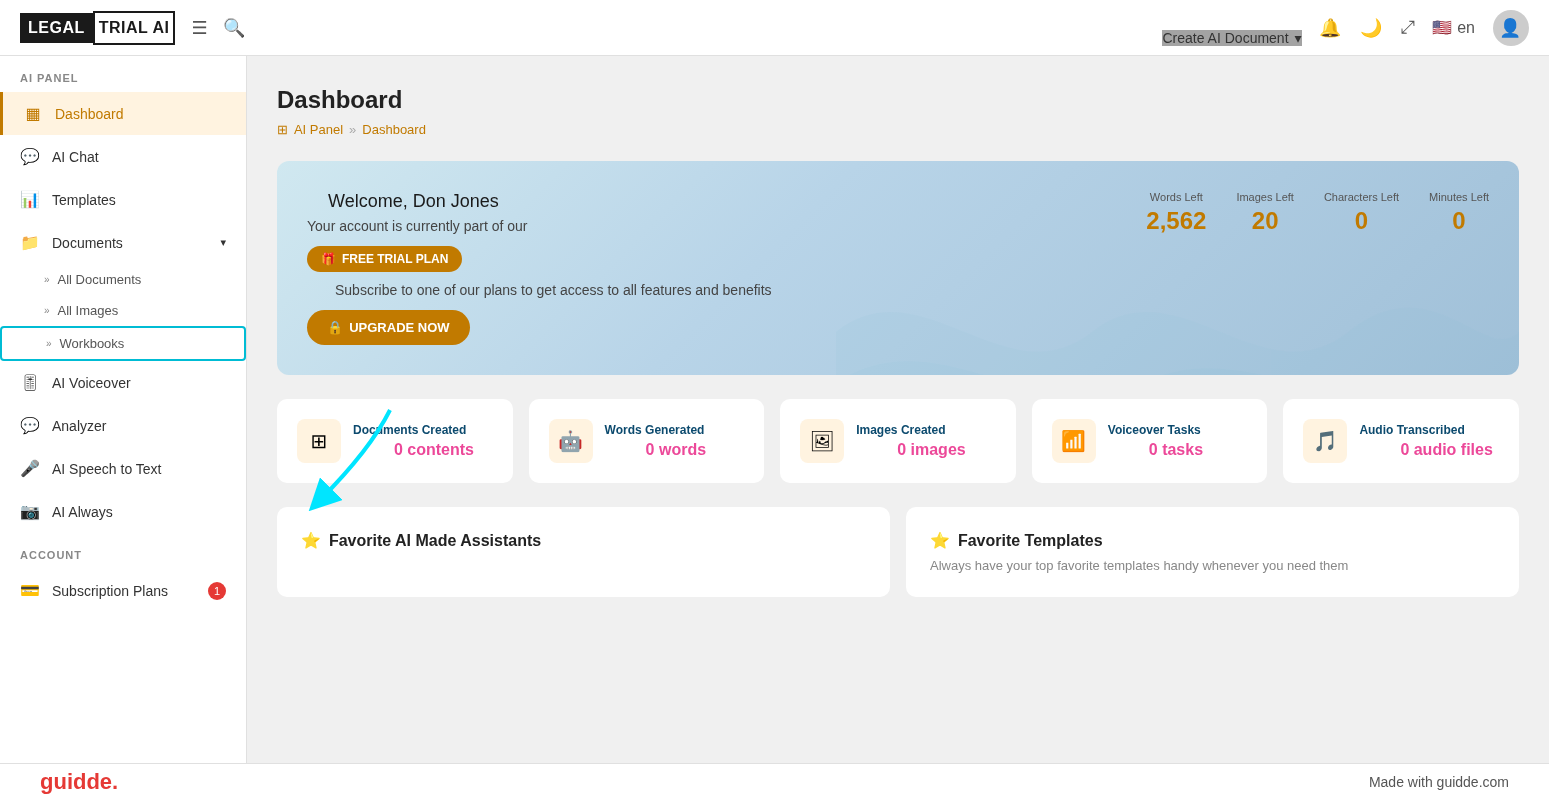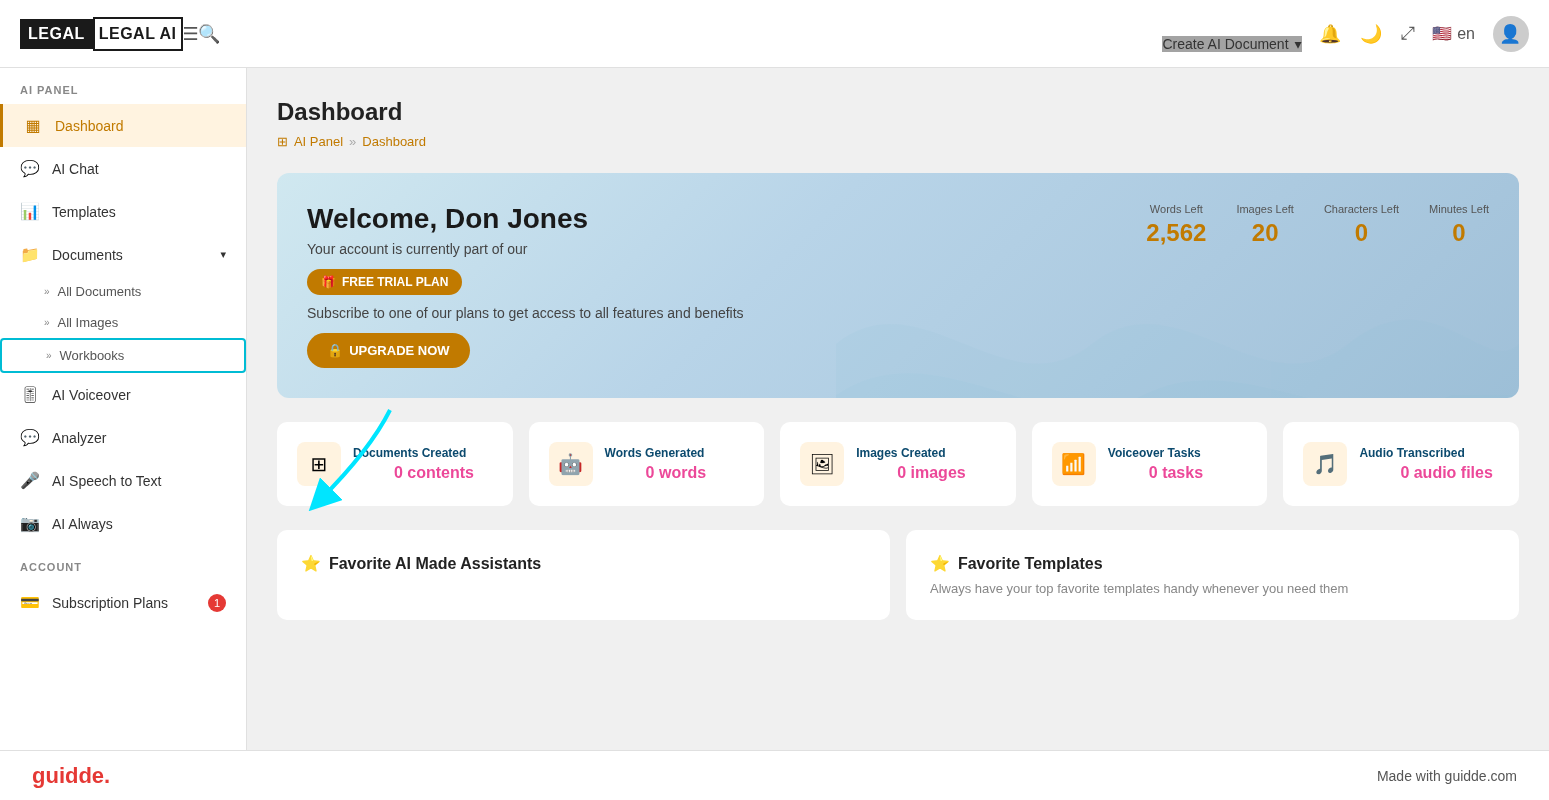--- a/index.html
+++ b/index.html
@@ -1,25 +1,26 @@
 <!DOCTYPE html>
 <html><head>
   <meta charset="utf-8">
   <style>
     * { box-sizing: border-box; margin: 0; padding: 0; }
     body { font-family: -apple-system, BlinkMacSystemFont, 'Segoe UI', sans-serif; background: #f0f0f0; display: flex; flex-direction: column; height: 800px; overflow: hidden; }
 
     
     .topbar {
-      height: 68px;
+      height: 56px;
       background: #fff;
       display: flex;
       align-items: center;
       padding: 0 20px;
       border-bottom: 1px solid #e0e0e0;
+      gap: 16px;
       flex-shrink: 0;
       z-index: 10;
     }
     .logo {
       display: flex;
       align-items: center;
       gap: 0;
       font-weight: 900;
       font-size: 16px;
       letter-spacing: 0.5px;
@@ -156,39 +157,40 @@
       border-radius: 12px;
       padding: 30px;
       display: flex;
       align-items: flex-start;
       justify-content: space-between;
       margin-bottom: 24px;
       position: relative;
       overflow: hidden;
     }
     .welcome-left h2 {
-      font-size: 28px;
-      font-weight: 700;
+      font-size: 18px;
+      font-weight: 400;
       color: #1a1a1a;
       margin-bottom: 6px;
+      margin-left: 21px;
     }
     .welcome-left p { font-size: 14px; color: #444; margin-bottom: 12px; }
     .free-trial-badge {
       background: #c17a00;
       color: #fff;
       font-size: 12px;
       font-weight: 700;
       padding: 6px 14px;
       border-radius: 20px;
       display: inline-flex;
       align-items: center;
       gap: 6px;
       margin-bottom: 10px;
     }
-    .subscribe-text { font-size: 13px; color: #444; margin-bottom: 12px; }
+    .subscribe-text { font-size: 13px; color: #444; margin-bottom: 12px; margin-left: 28px; }
     .upgrade-btn {
       background: #c17a00;
       color: #fff;
       border: none;
       padding: 10px 20px;
       border-radius: 25px;
       font-size: 13px;
       font-weight: 700;
       cursor: pointer;
       display: inline-flex;
@@ -249,27 +251,27 @@
       color: #222;
       display: flex;
       align-items: center;
       gap: 8px;
       margin-bottom: 8px;
     }
     .bottom-card-subtitle { font-size: 13px; color: #888; }
 
     
     .bottom-bar {
-      height: 50px;
+      height: 37px;
       background: #fff;
       border-top: 1px solid #e0e0e0;
       display: flex;
       align-items: center;
       justify-content: space-between;
-      padding: 0 32px;
+      padding: 0 40px;
       flex-shrink: 0;
     }
     .guidde-logo {
       font-size: 22px;
       font-weight: 900;
       color: #e53935;
     }
     .made-with { font-size: 14px; color: #555; }
 
     
@@ -280,21 +282,21 @@
       opacity: 0.3;
       pointer-events: none;
     }
   </style>
 </head>
 <body>
 
 <div class="topbar">
   <div class="logo">
     <span class="logo-legal">LEGAL</span>
-    <span class="logo-assist">LEGAL AI</span>
+    <span class="logo-assist">TRIAL AI</span>
   </div>
   <span class="topbar-icon">☰</span>
   <span class="topbar-icon">🔍</span>
   <div class="topbar-icons">
     <button class="create-doc-btn">
       <span>Create AI Document</span>
       <span>▾</span>
     </button>
     <span class="topbar-icon">🔔</span>
     <span class="topbar-icon">🌙</span>

